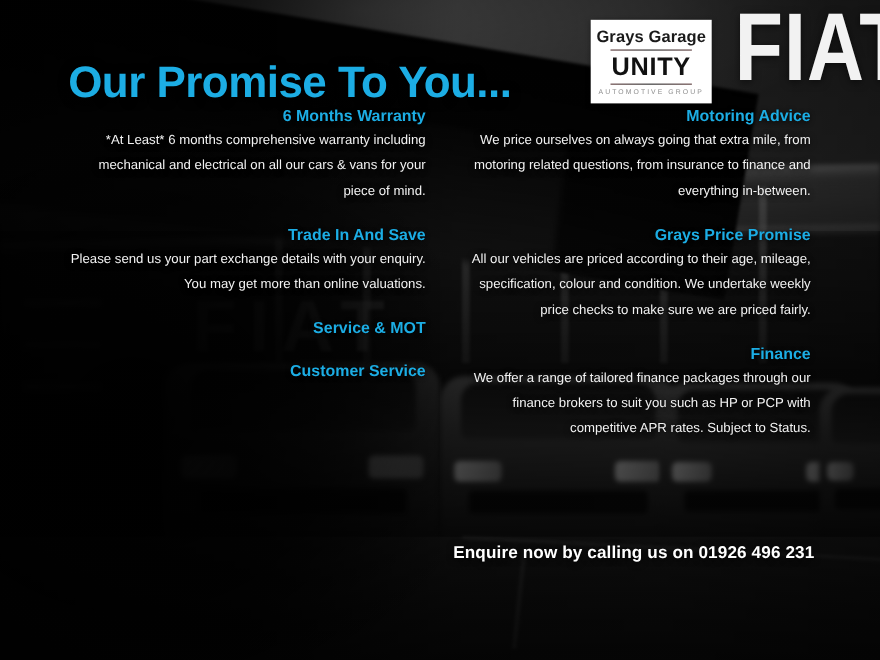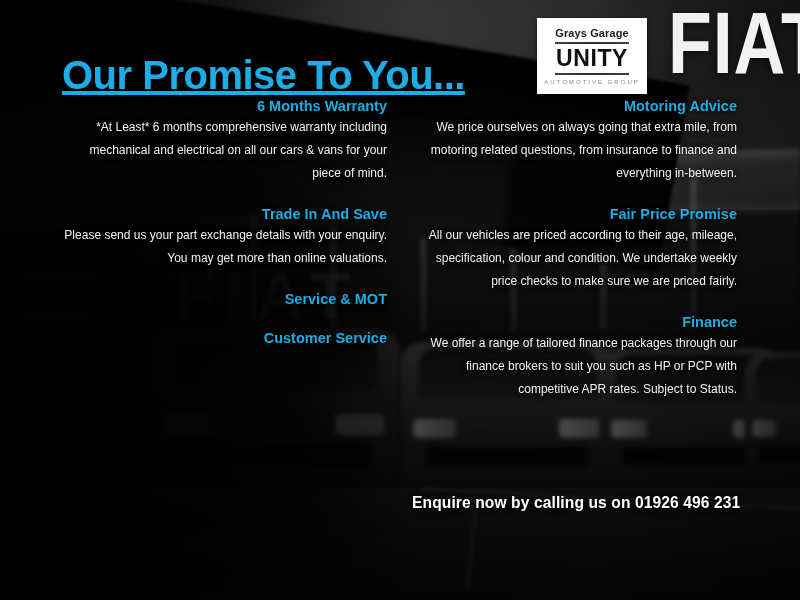--- a/index.html
+++ b/index.html
@@ -131,31 +131,30 @@
   }
 
   
   .content { position: absolute; inset: 0; }
 
   .page-title {
     position: absolute; left: 62px; top: 26px;
     font-size: 40px; font-weight: 700; letter-spacing: -0.5px;
     color: #1cade4;
     text-shadow: 0 2px 10px rgba(0,0,0,.75);
-    text-decoration: underline;
   }
 
   
   .unity-logo {
     position: absolute; left: 537px; top: 18px; width: 110px; height: 76px;
     background: #fff; box-shadow: 0 1px 5px rgba(0,0,0,.5);
     display: flex; flex-direction: column; align-items: center; justify-content: center;
   }
   .unity-top {
-    font-size: 11px; font-weight: 700; color: #1a1a1a; letter-spacing: .1px;
+    font-size: 15px; font-weight: 700; color: #1a1a1a; letter-spacing: .1px;
     margin-bottom: 3px;
   }
   .unity-rule {
     width: 74px; height: 1.6px;
     background: linear-gradient(90deg, #5a3a3a, #2b2b2b 50%, #5a3a3a);
   }
   .unity-main {
     font-size: 23px; font-weight: 700; color: #111; letter-spacing: .6px;
     line-height: 1.1; margin: 2px 0;
   }
@@ -294,21 +293,21 @@
         <div class="block-heading">Customer Service</div>
       </div>
     </div>
 
     <div class="col col-right">
       <div class="block">
         <div class="block-heading">Motoring Advice</div>
         <div class="block-body">We price ourselves on always going that extra mile, from motoring related questions, from insurance to finance and everything in-between.</div>
       </div>
       <div class="block">
-        <div class="block-heading">Fair Price Promise</div>
+        <div class="block-heading">Grays Price Promise</div>
         <div class="block-body">All our vehicles are priced according to their age, mileage, specification, colour and condition. We undertake weekly price checks to make sure we are priced fairly.</div>
       </div>
       <div class="block">
         <div class="block-heading">Finance</div>
         <div class="block-body">We offer a range of tailored finance packages through our finance brokers to suit you such as HP or PCP with competitive APR rates. Subject to Status.</div>
       </div>
     </div>
 
     <div class="cta">Enquire now by calling us on 01926 496 231</div>
 

